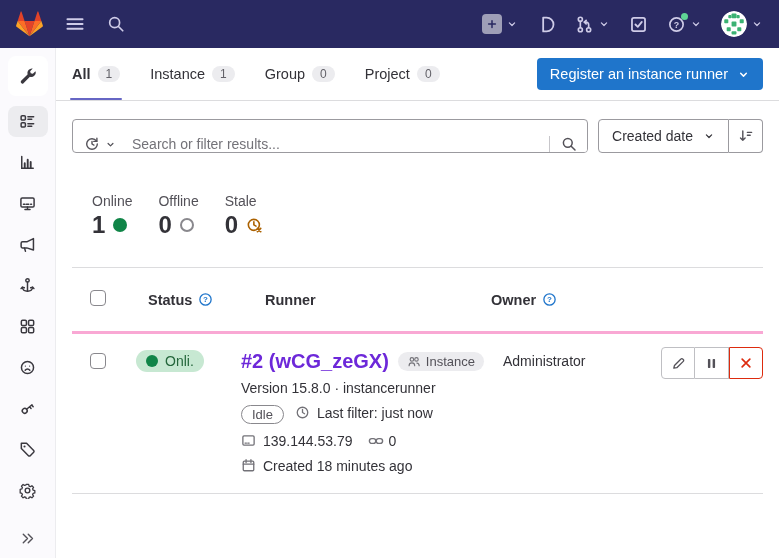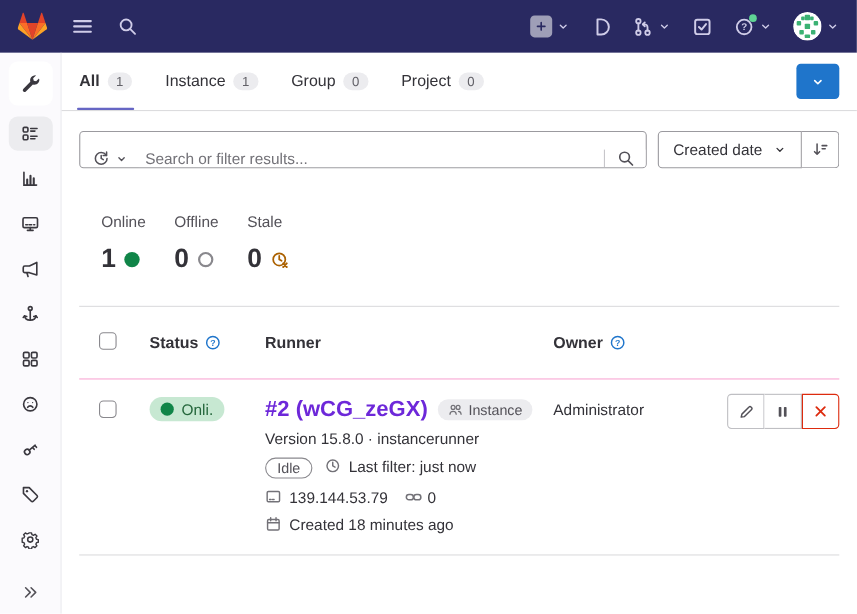--- a/index.html
+++ b/index.html
@@ -49,28 +49,28 @@
   .history-seg { display:flex; align-items:center; gap:5px; padding:0 10px 0 11px; color:#535158; background:none; border:none; cursor:pointer; }
   .search-input { flex:1; border:none; outline:none; font-size:14px; font-family:inherit; color:#333238; padding:0 6px; min-width:0; }
   .search-input::placeholder { color:#737278; }
   .search-btn { width:38px; border:none; border-left:1px solid #c7c6ca; background:#fff; display:grid; place-items:center; color:#535158; cursor:pointer; }
   .sort-group { display:flex; }
   .sort-dropdown { border:1px solid #9b9a9f; border-radius:4px 0 0 4px; display:flex; align-items:center; gap:10px; padding:0 13px; background:#fff; color:#333238; font-size:14px; cursor:pointer; font-family:inherit; }
   .sort-dir-btn { width:34px; border:1px solid #9b9a9f; border-left:none; border-radius:0 4px 4px 0; background:#fff; display:grid; place-items:center; color:#535158; cursor:pointer; }
 
   
   .stats-row { margin:40px 16px 0 36px; display:flex; gap:26px; }
-  .stat-label { font-size:14px; color:#535158; margin-bottom:14px; }
+  .stat-label { font-size:14px; color:#535158; margin-bottom:3px; }
   .stat-value { font-size:24px; font-weight:700; color:#333238; display:flex; align-items:center; gap:8px; line-height:1.1; }
   .dot-online { width:14px; height:14px; border-radius:50%; background:#108548; display:inline-block; }
   .ring-offline { width:14px; height:14px; border-radius:50%; border:2.5px solid #89888d; display:inline-block; }
 
   
   .runner-table { margin:29px 16px 0; }
-  .thead { display:flex; align-items:center; height:67px; border-top:1px solid #dcdcde; border-bottom:1px solid #f9a8d4; font-weight:700; font-size:14.5px; }
+  .thead { display:flex; align-items:center; height:67px; border-top:1px solid #dcdcde; border-bottom:3px solid #f9a8d4; font-weight:700; font-size:14.5px;gap:12px; }
   .col-check { width:64px; padding-left:18px; flex:0 0 64px; }
   .col-status { width:105px; flex:0 0 105px; }
   .col-runner { flex:1; min-width:0; }
   .col-owner { width:150px; flex:0 0 150px; }
   .col-actions { width:110px; flex:0 0 110px; display:flex; justify-content:flex-end; }
   .th-flex { display:flex; align-items:center; gap:6px; }
   .checkbox { width:16px; height:16px; border:1px solid #89888d; border-radius:4px; background:#fff; display:inline-block; cursor:pointer; }
 
   .trow { display:flex; align-items:flex-start; padding:16px 0 19px; border-bottom:1px solid #dcdcde; }
   .trow .col-check { padding-top:3px; }
@@ -345,20 +345,21 @@
         </button>
         <button class="tab">
           <span>Group</span>
           <span class="tab-badge">0</span>
         </button>
         <button class="tab">
           <span>Project</span>
           <span class="tab-badge">0</span>
         </button>
         <button class="register-btn">
+          <span>Register an instance runner</span>
           <span>
             <svg width="13" height="13" viewBox="0 0 16 16" fill="none" stroke="currentColor" stroke-width="1.8" stroke-linecap="round" stroke-linejoin="round">
                 <path d="M4.5 6.5L8 10l3.5-3.5"></path>
               </svg>
           </span>
         </button>
       </div>
 
       <div class="filter-row">
         <div class="search-box">

